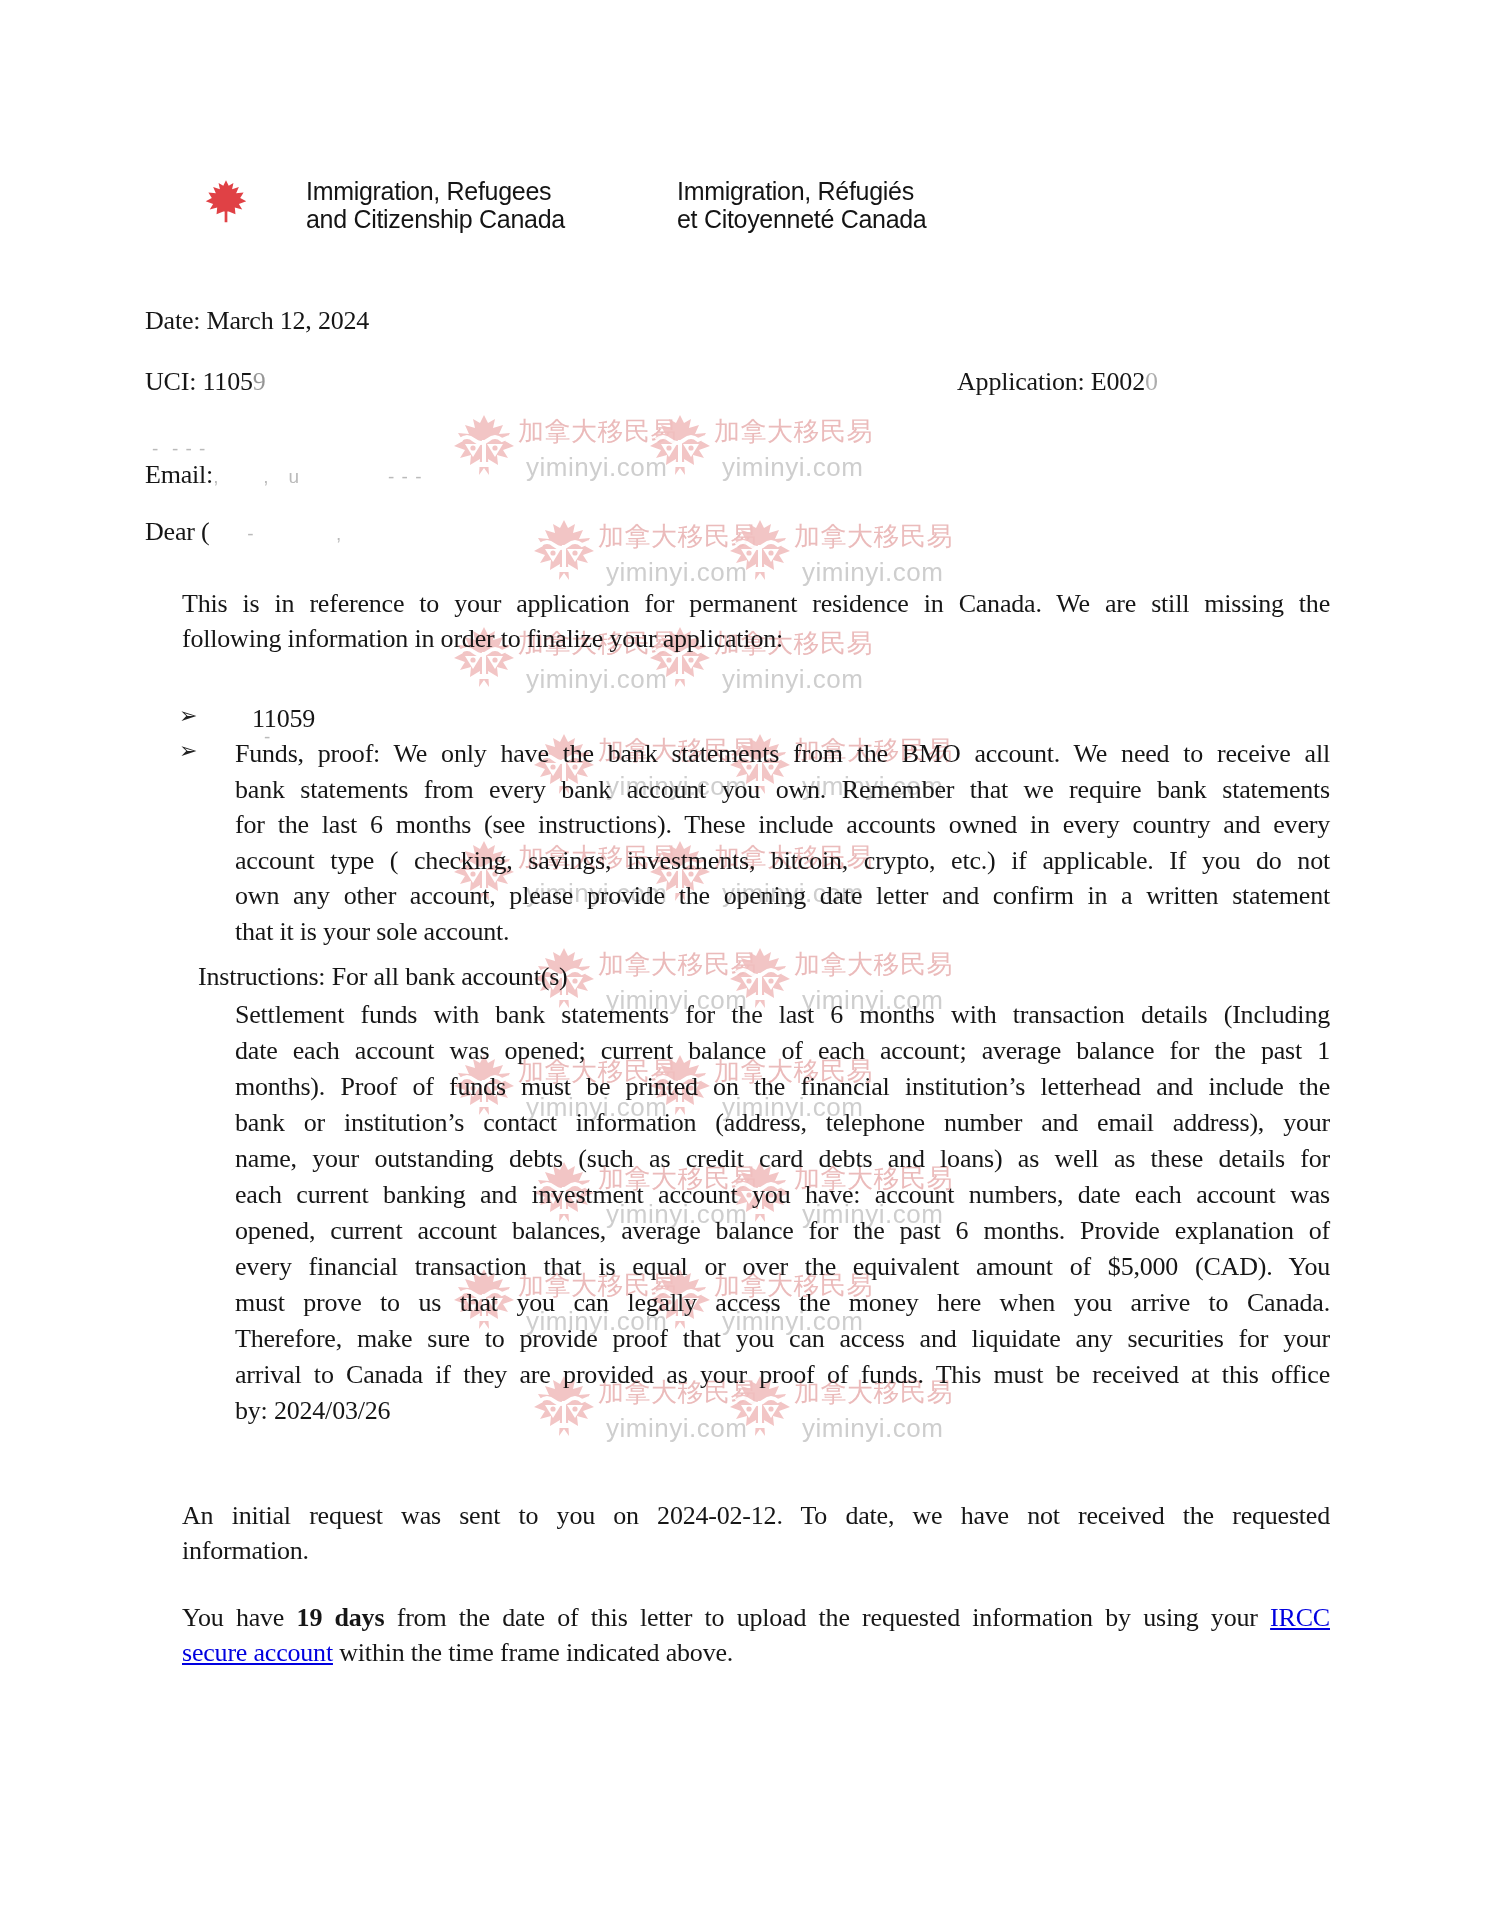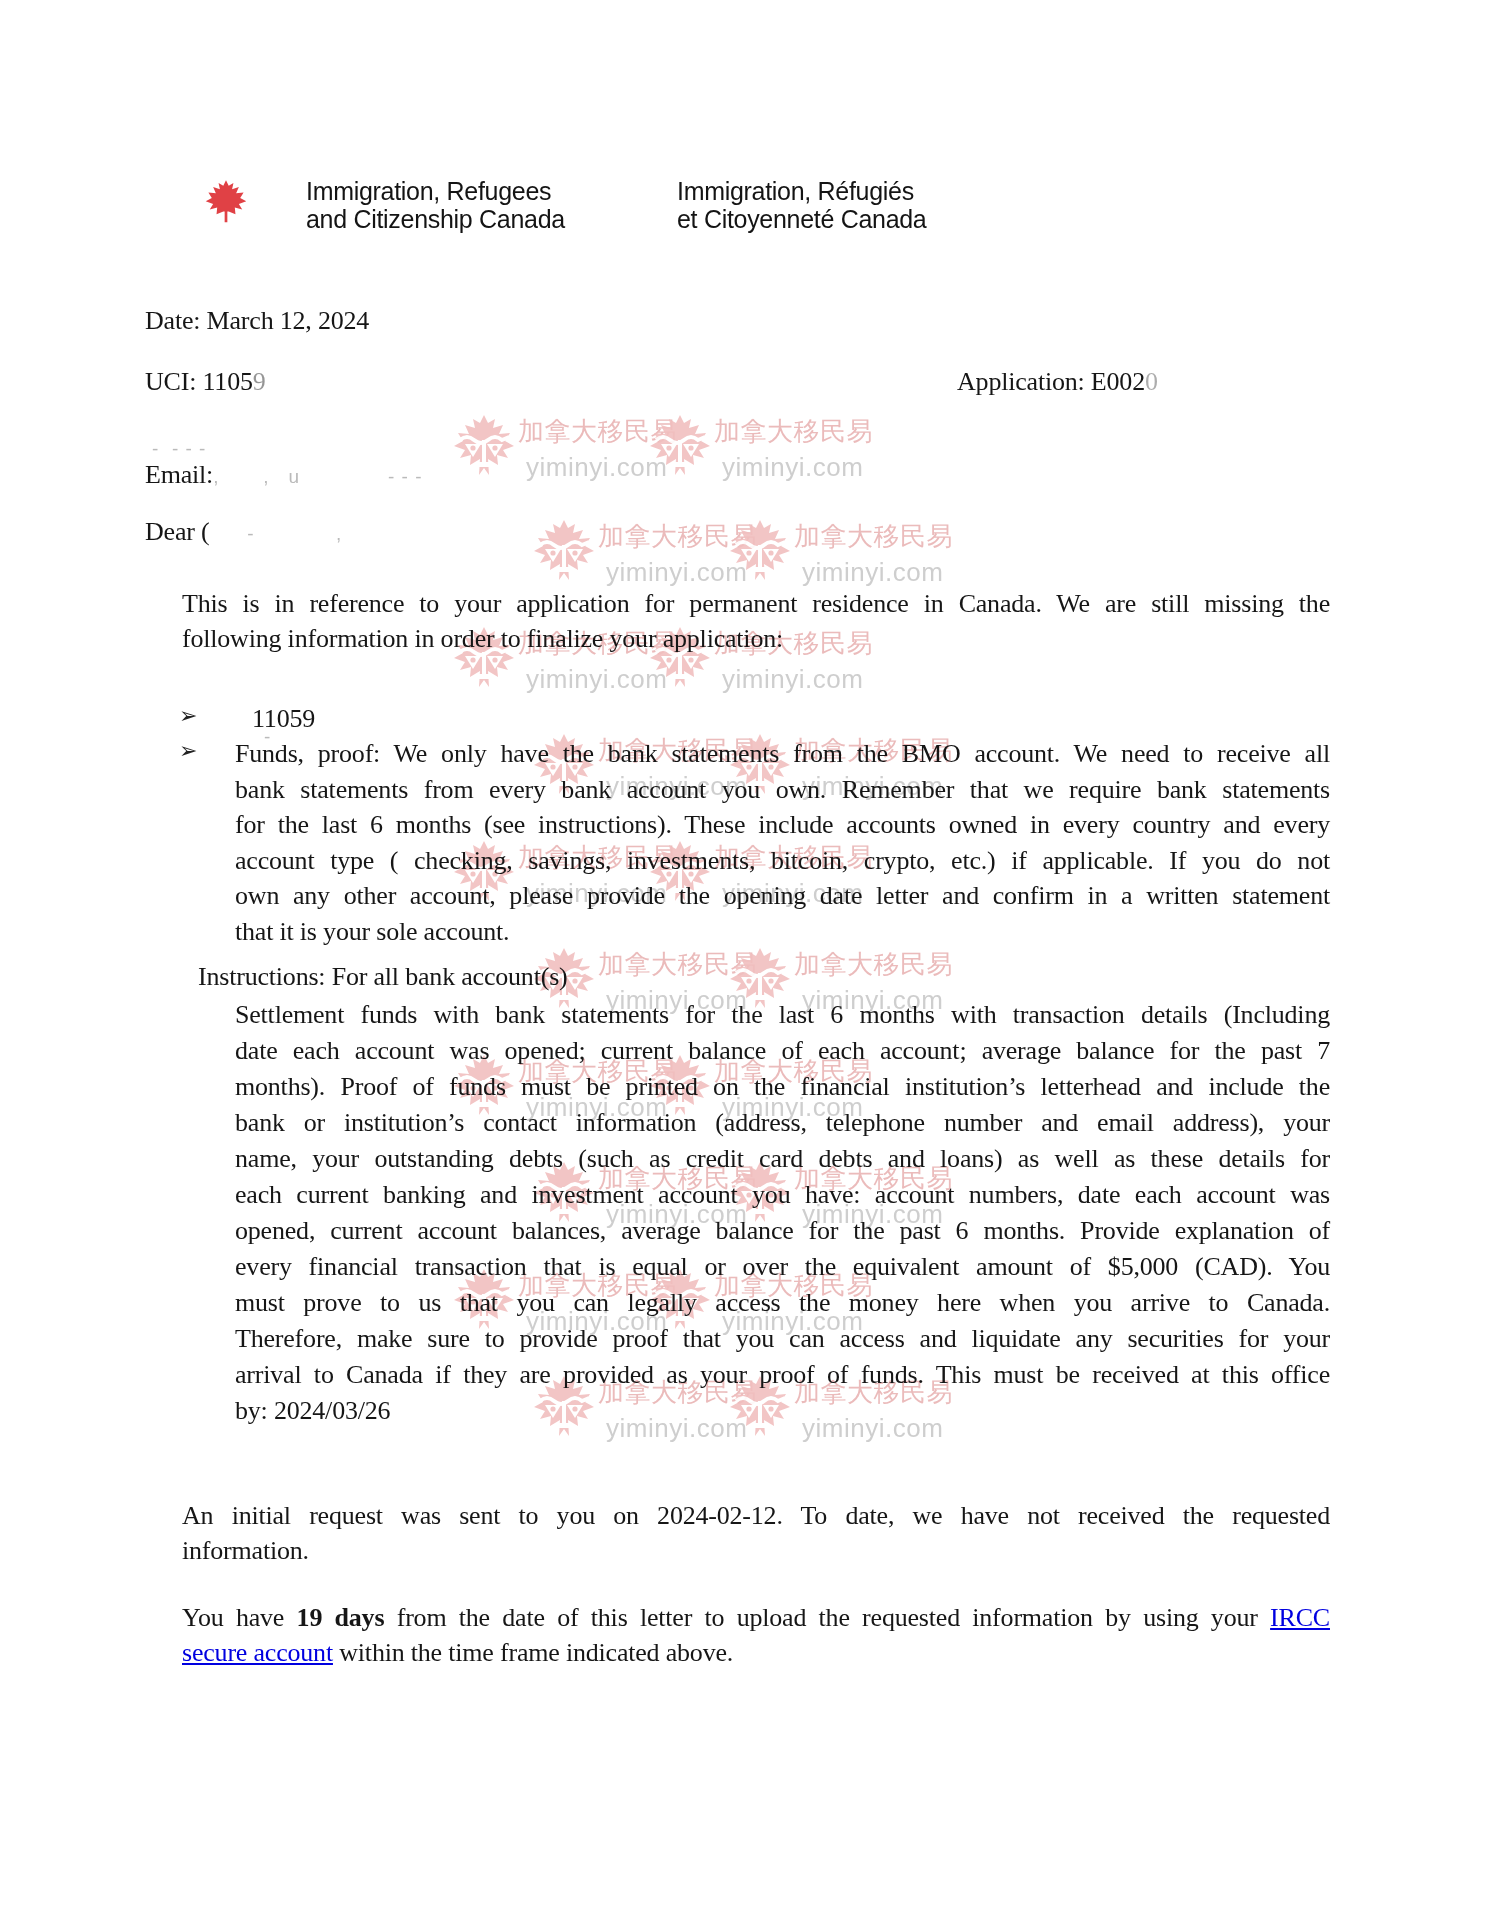--- a/index.html
+++ b/index.html
@@ -371,21 +371,21 @@
       <div class="jline">bank statements from every bank account you own. Remember that we require bank statements</div>
       <div class="jline">for the last 6 months (see instructions). These include accounts owned in every country and every</div>
       <div class="jline">account type ( checking, savings, investments, bitcoin, crypto, etc.) if applicable. If you do not</div>
       <div class="jline">own any other account, please provide the opening date letter and confirm in a written statement</div>
       <div class="lline">that it is your sole account.</div>
     </div>
 
   <div class="abs body-text" style="left:198px;top:962px;">Instructions: For all bank account(s)</div>
   <div class="abs body-text para" style="left:198px;top:997px;width:1132px;line-height:36px;">
       <div class="jline">Settlement funds with bank statements for the last 6 months with transaction details (Including</div>
-      <div class="jline">date each account was opened; current balance of each account; average balance for the past 7</div>
+      <div class="jline">date each account was opened; current balance of each account; average balance for the past 1</div>
       <div class="jline">months). Proof of funds must be printed on the financial institution’s letterhead and include the</div>
       <div class="jline">bank or institution’s contact information (address, telephone number and email address), your</div>
       <div class="jline">name, your outstanding debts (such as credit card debts and loans) as well as these details for</div>
       <div class="jline">each current banking and investment account you have: account numbers, date each account was</div>
       <div class="jline">opened, current account balances, average balance for the past 6 months. Provide explanation of</div>
       <div class="jline">every financial transaction that is equal or over the equivalent amount of $5,000 (CAD). You</div>
       <div class="jline">must prove to us that you can legally access the money here when you arrive to Canada.</div>
       <div class="jline">Therefore, make sure to provide proof that you can access and liquidate any securities for your</div>
       <div class="jline">arrival to Canada if they are provided as your proof of funds. This must be received at this office</div>
       <div class="lline">by: 2024/03/26</div>

